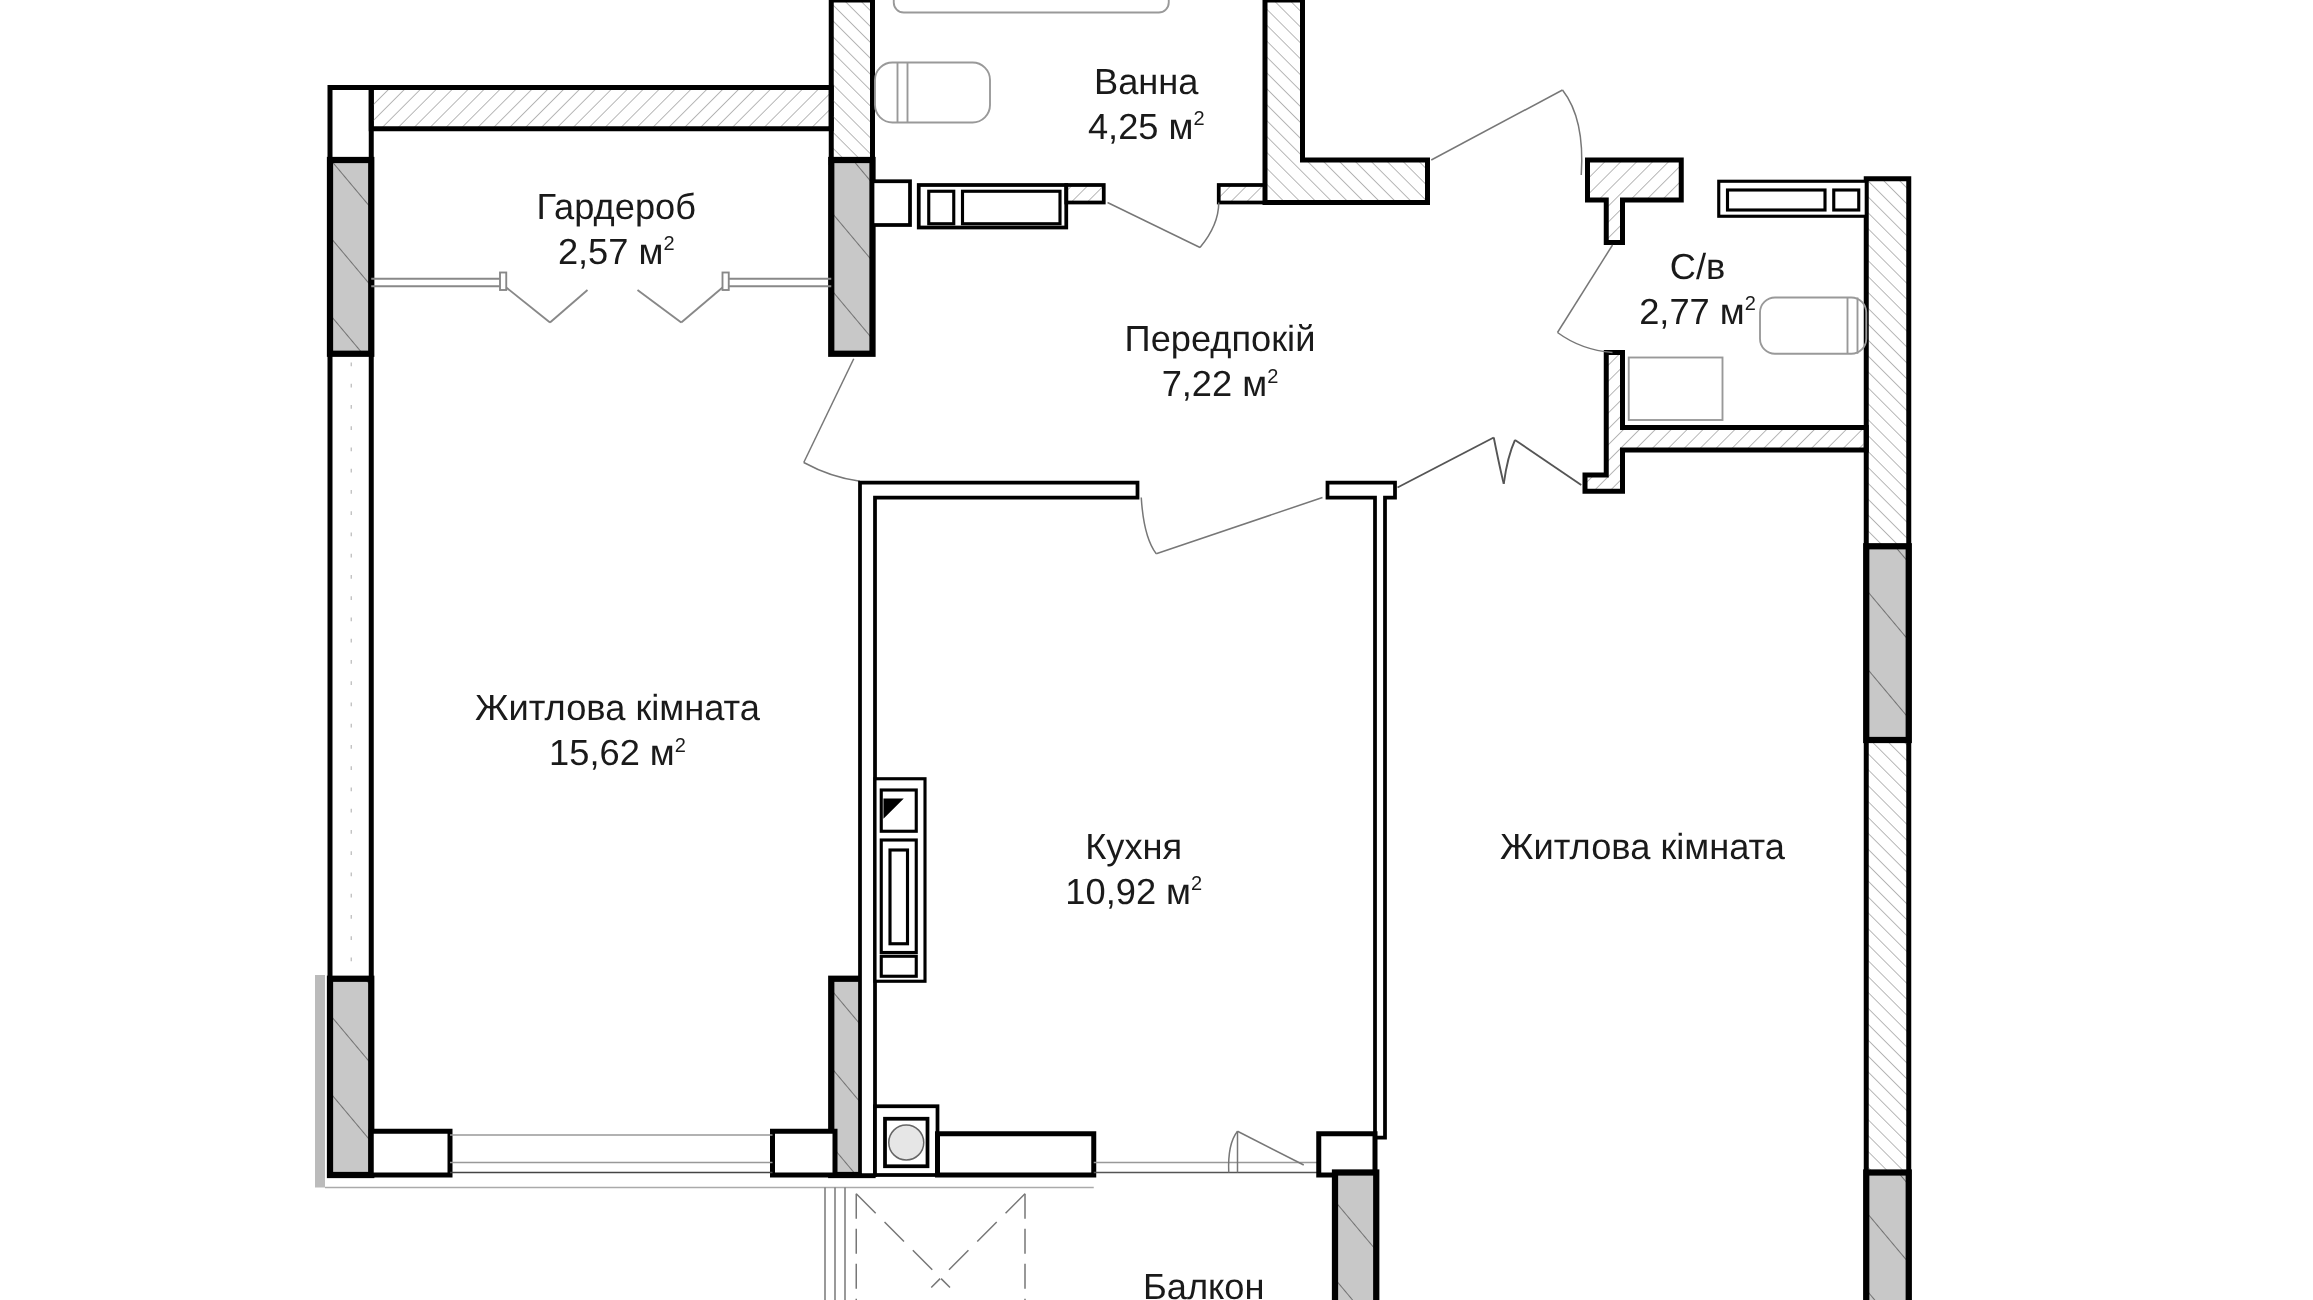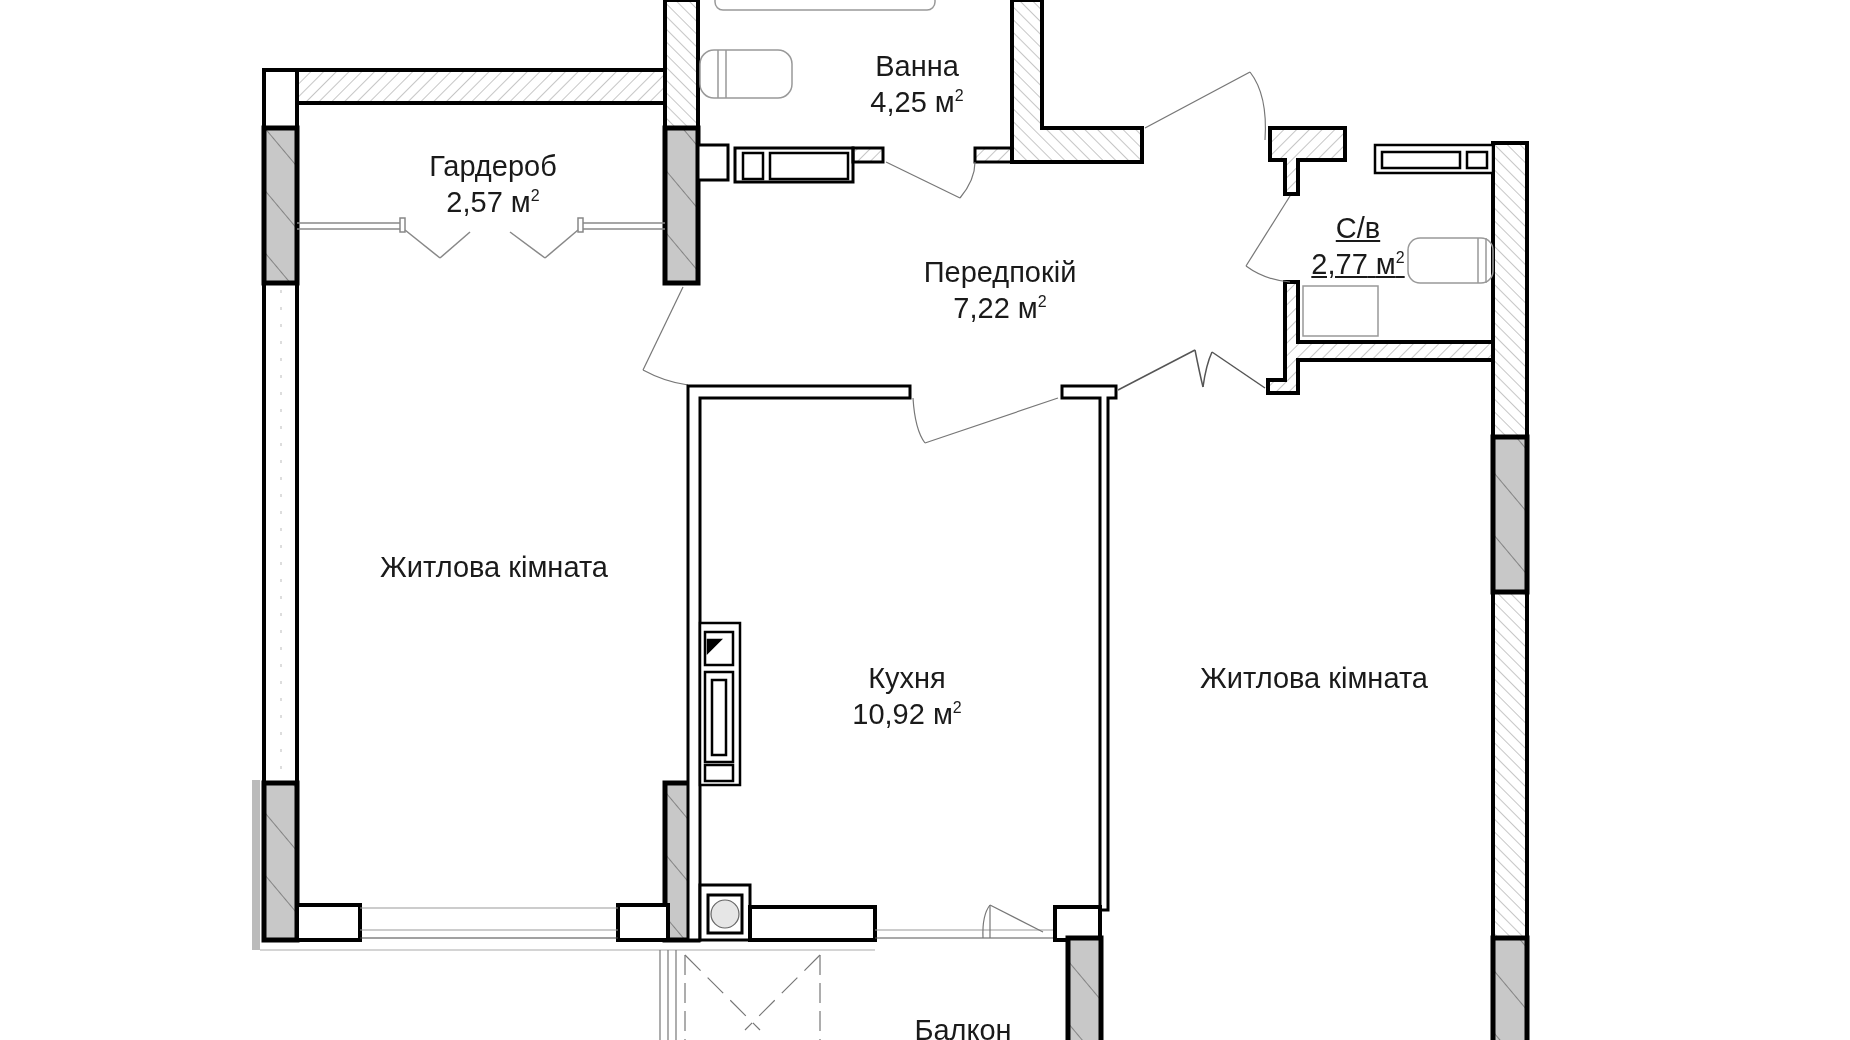--- a/index.html
+++ b/index.html
@@ -176,30 +176,31 @@
 </svg>
 
 <div class="room-label" style="left:493px; top:136px;">
   <div>Гардероб</div>
   <div class="area"><span>2,57</span> <span>м</span><sup>2</sup></div>
 </div>
 <div class="room-label" style="left:917px; top:36px;">
   <div>Ванна</div>
   <div class="area"><span>4,25</span> <span>м</span><sup>2</sup></div>
 </div>
-<div class="room-label" style="left:1000px; top:242px;text-align:center;">
+<div class="room-label" style="left:976px; top:242px;text-align:center;">
   <div>Передпокій</div>
   <div class="area"><span>7,22</span> <span>м</span><sup>2</sup></div>
 </div>
-<div class="room-label" style="left:1358px; top:198px;text-decoration:underline;">
+<div class="room-label" style="left:1358px; top:184px;">
   <div>С/в</div>
   <div class="area"><span>2,77</span> <span>м</span><sup>2</sup></div>
 </div>
 <div class="room-label" style="left:494px; top:537px;">
   <div>Житлова кімната</div>
+  <div class="area"><span>15,62</span> <span>м</span><sup>2</sup></div>
 </div>
 <div class="room-label" style="left:907px; top:648px;">
   <div>Кухня</div>
   <div class="area"><span>10,92</span> <span>м</span><sup>2</sup></div>
 </div>
 <div class="room-label" style="left:1314px; top:648px;">
   <div>Житлова кімната</div>
 </div>
 <div class="room-label" style="left:963px; top:1000px;">
   <div>Балкон</div>

